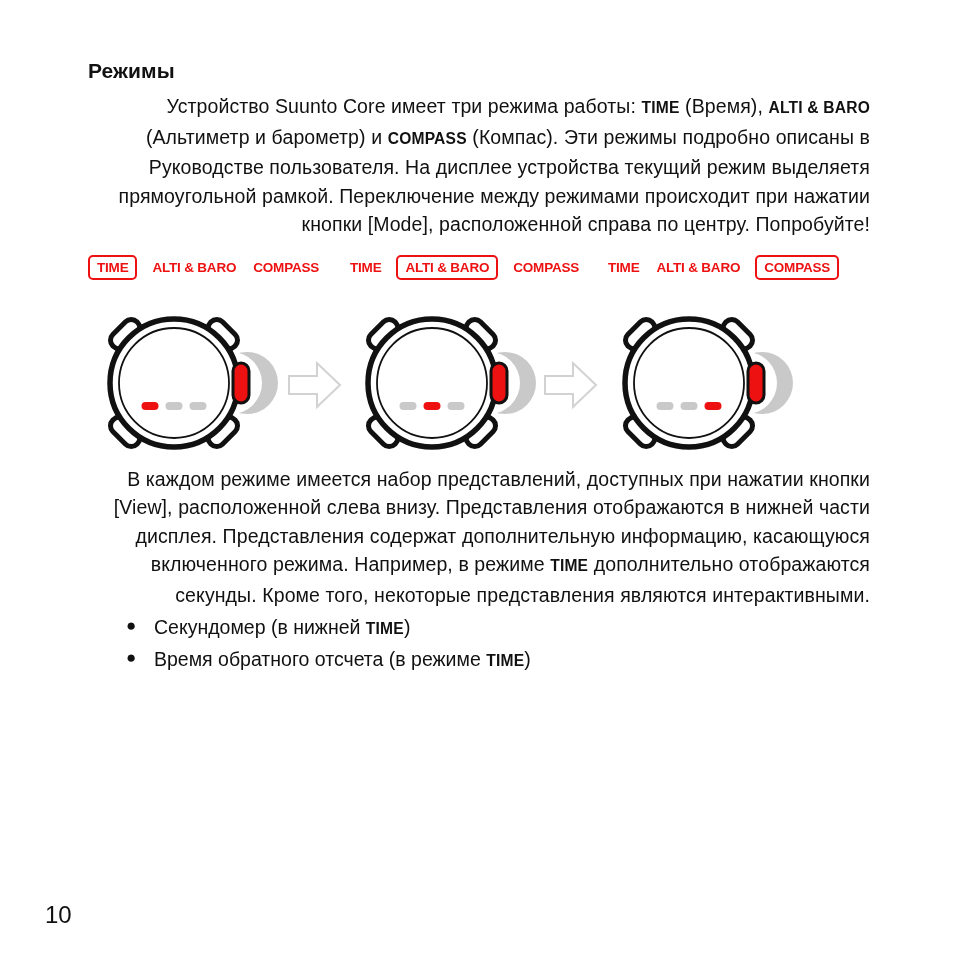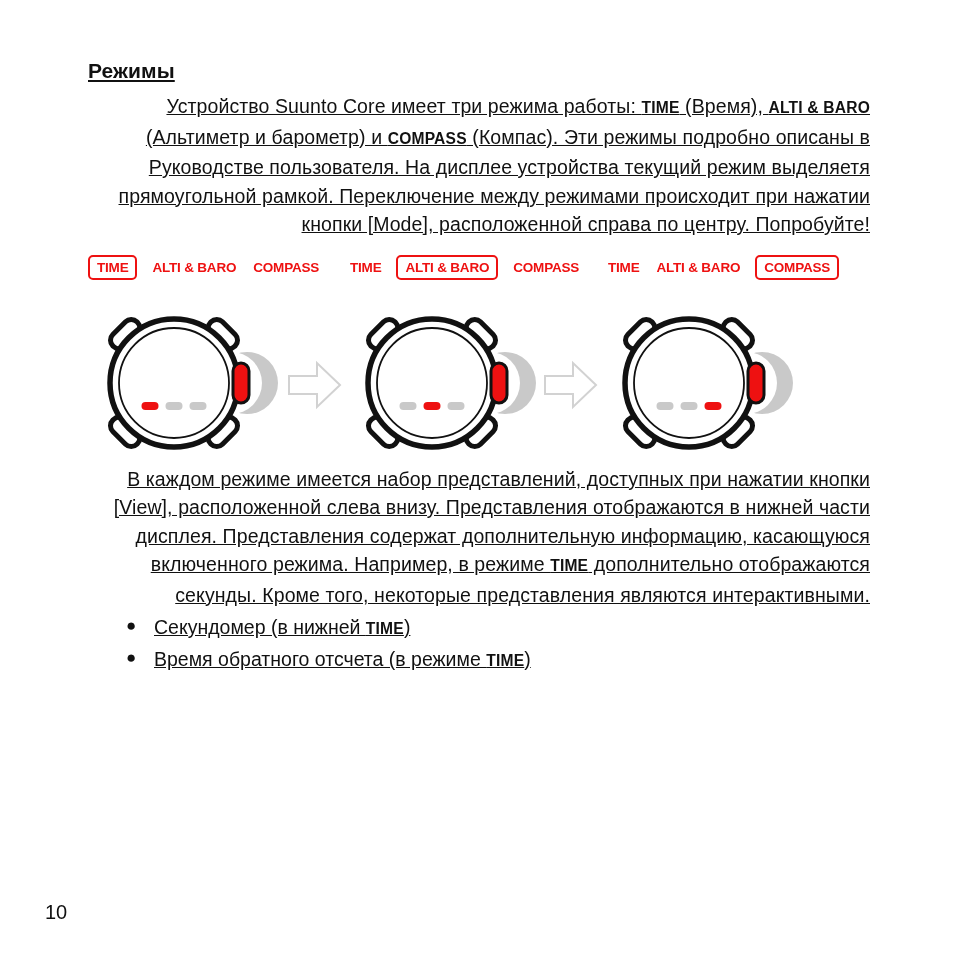--- a/index.html
+++ b/index.html
@@ -8,21 +8,20 @@
     background: #ffffff;
     font-family: "Liberation Sans", sans-serif;
     color: #111111;
     position: relative;
     overflow: hidden;
   }
   .content {
     position: absolute;
     left: 88px; top: 58px;
     width: 782px;
-    text-decoration: underline;
   }
   h1.sec-heading {
     font-size: 21px;
     font-weight: bold;
     margin: 0 0 9px 0;
     line-height: 1.2;
     letter-spacing: 0.1px;
   }
   p.body-text {
     font-size: 19.5px;
@@ -94,21 +93,21 @@
     padding-left: 28px;
   }
   ul.views-list li .bullet-dot {
     position: absolute;
     left: 0; top: -1px;
     font-size: 17px;
   }
   .page-number {
     position: absolute;
     left: 45px; top: 901px;
-    font-size: 20px;
+    font-size: 24px;
     color: #111;
   }
 </style>
 </head>
 <body>
 
 <div class="content">
 
   <h1 class="sec-heading">Режимы</h1>
 

